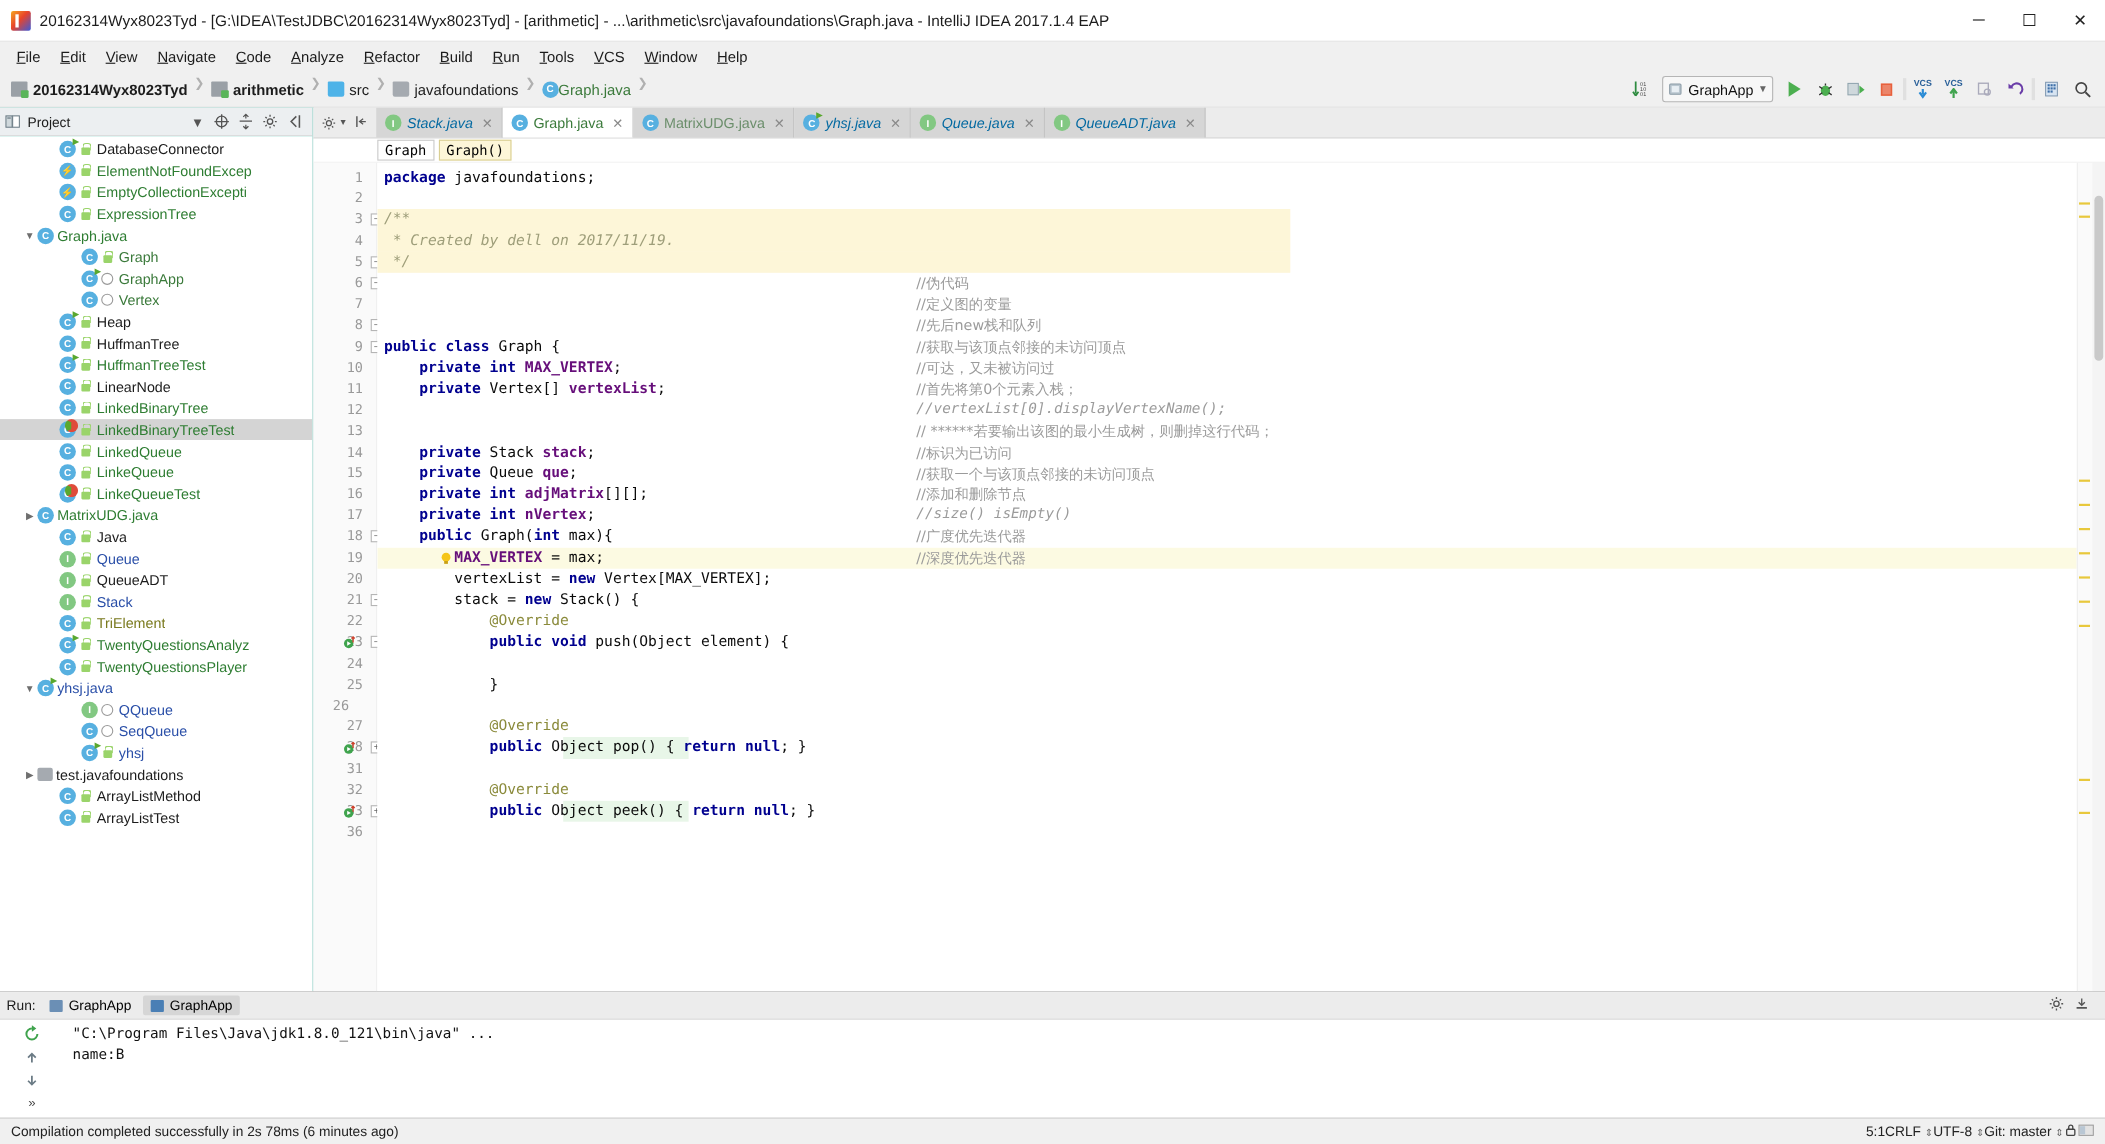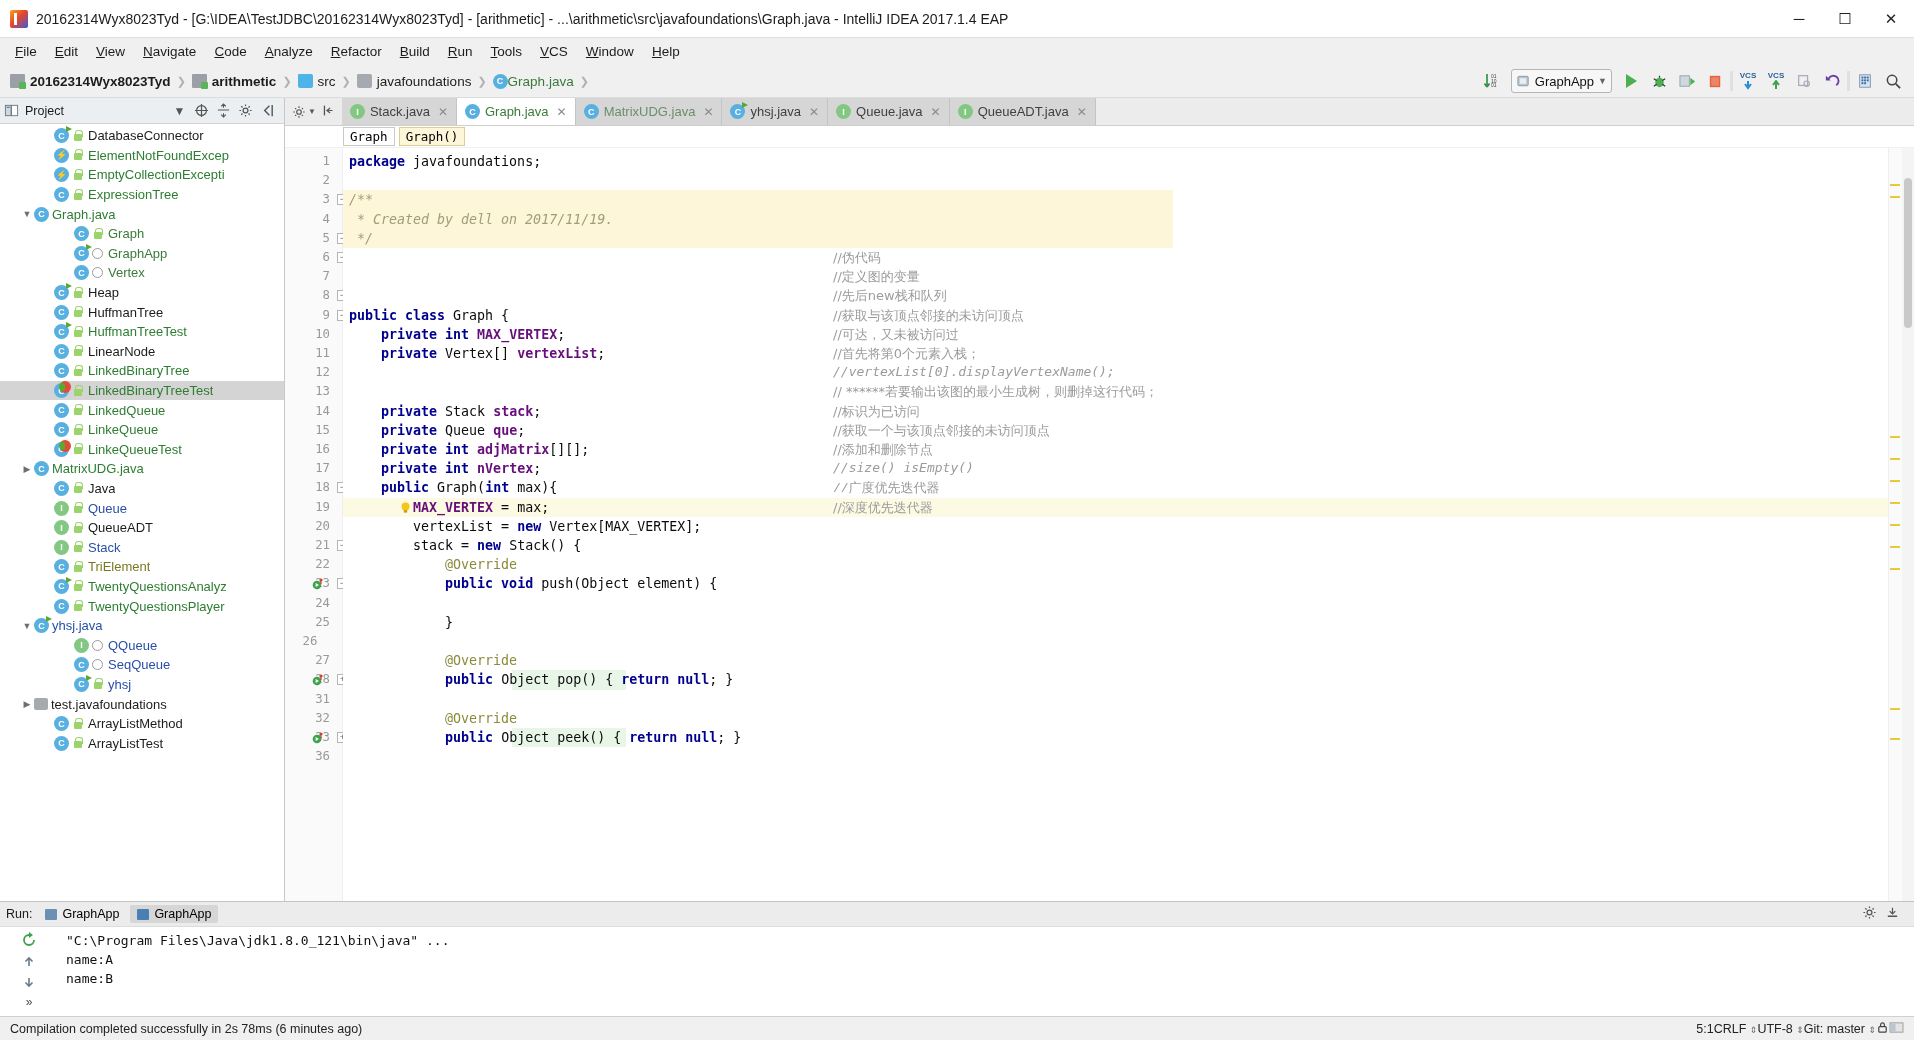--- a/index.html
+++ b/index.html
@@ -114,21 +114,21 @@
   .tabsrow { height: 28px; background: #ececec; display: flex; align-items: stretch; flex: none;
              border-bottom: 1px solid #cfcfcf; }
   .tabs-lead { display: flex; align-items: center; gap: 6px; padding: 0 7px; }
   .etab {
     display: flex; align-items: center; gap: 5px; padding: 0 8px; font-size: 13px;
     background: #d6d6d6; border-right: 1px solid #c4c4c4; color: #2a4fa8; cursor: default;
   }
   .etab.active { background: #ffffff; }
   .etab .tclose { color: #8a8a8a; font-size: 12px; margin-left: 3px; }
   .etab .tname.green { color: #3b7a3b; }
-  .etab .tname.blue { color: #404040; }
+  .etab .tname.blue { color: #0369a1; font-style: italic; }
   .etab .tname.gray { color: #6b8e6b; }
   .breadcrumbs2 {
     height: 22px; display: flex; align-items: center; gap: 4px; padding-left: 58px;
     background: #fff; flex: none; border-bottom: 1px solid #f0f0f0;
   }
   .mb-chip { border: 1px solid #c9c9c9; padding: 1px 6px; font-size: 12.5px;
              font-family: "DejaVu Sans Mono", monospace; background: #fff; }
   .mb-chip.hl { background: #fdf6d8; border-color: #d9cf93; }
 
   .codewrap { flex: 1; display: flex; min-height: 0; position: relative; }
@@ -220,21 +220,21 @@
       <div class="menuitem"><u>R</u>efactor</div>
       <div class="menuitem"><u>B</u>uild</div>
       <div class="menuitem"><u>R</u>un</div>
       <div class="menuitem"><u>T</u>ools</div>
       <div class="menuitem"><u>V</u>CS</div>
       <div class="menuitem"><u>W</u>indow</div>
       <div class="menuitem"><u>H</u>elp</div>
     </div>
 
   <div class="navbar">
-    <div id="crumbs" style="display:flex;align-items:center;">
+    <div id="crumbs" style="display:flex;align-items:flex-start;">
         <div class="crumb">
           <span class="cicon ic-module"></span>
           <span class="ctext" style="color:#1c1c1c;font-weight:bold">20162314Wyx8023Tyd</span>
         </div>
         <span class="crumb-sep" style="color: rgb(176, 176, 176); font-size: 11px; margin: 0px 4px;">❯</span>
         <div class="crumb">
           <span class="cicon ic-module"></span>
           <span class="ctext" style="color:#1c1c1c;font-weight:bold">arithmetic</span>
         </div>
         <span class="crumb-sep" style="color: rgb(176, 176, 176); font-size: 11px; margin: 0px 4px;">❯</span>
@@ -771,21 +771,21 @@
             <div class="ccmt" style="left: 490px; top: 139.4px;">//先后new栈和队列</div>
             <div class="ccmt" style="left: 490px; top: 158.6px;">//获取与该顶点邻接的未访问顶点</div>
             <div class="ccmt" style="left: 490px; top: 177.8px;">//可达，又未被访问过</div>
             <div class="ccmt" style="left: 490px; top: 197px;">//首先将第0个元素入栈；</div>
             <div class="ccmt mono" style="left: 490px; top: 216.2px;">//vertexList[0].displayVertexName();</div>
             <div class="ccmt" style="left: 490px; top: 235.4px;">// ******若要输出该图的最小生成树，则删掉这行代码；</div>
             <div class="ccmt" style="left: 490px; top: 254.6px;">//标识为已访问</div>
             <div class="ccmt" style="left: 490px; top: 273.8px;">//获取一个与该顶点邻接的未访问顶点</div>
             <div class="ccmt" style="left: 490px; top: 293px;">//添加和删除节点</div>
             <div class="ccmt mono" style="left: 490px; top: 312.2px;">//size() isEmpty()</div>
-            <div class="ccmt" style="left: 490px; top: 331.4px; font-family: Liberation Mono, monospace;">//广度优先迭代器</div>
+            <div class="ccmt" style="left: 490px; top: 331.4px;">//广度优先迭代器</div>
             <div class="ccmt" style="left: 490px; top: 350.6px;">//深度优先迭代器</div>
           </div>
         <div class="marker-col" id="markercol">
             <div class="marker" style="top: 36px; background: rgb(232, 200, 60);"></div>
             <div class="marker" style="top: 48px; background: rgb(232, 200, 60);"></div>
             <div class="marker" style="top: 288px; background: rgb(232, 200, 60);"></div>
             <div class="marker" style="top: 310px; background: rgb(232, 200, 60);"></div>
             <div class="marker" style="top: 332px; background: rgb(232, 200, 60);"></div>
             <div class="marker" style="top: 354px; background: rgb(232, 200, 60);"></div>
             <div class="marker" style="top: 376px; background: rgb(232, 200, 60);"></div>
@@ -845,21 +845,20 @@
         <div class="rsbtn">
           <svg width="14" height="14" viewBox="0 0 14 14">
               <path d="M7 3 L7 11 M3.5 7.5 L7 11 L10.5 7.5" stroke="#6b7b85" stroke-width="1.6" fill="none"></path>
             </svg>
         </div>
         <div class="rsbtn">»</div>
         <div class="rsbtn">»</div>
       </div>
       <div class="console" id="console">
           <div class="cline">"C:\Program Files\Java\jdk1.8.0_121\bin\java" ...</div>
-          <div class="cline">name:A</div>
           <div class="cline">name:B</div>
         </div>
     </div>
   </div>
 
   <div class="statusbar">
     <div class="sb-left sb-item">Compilation completed successfully in 2s 78ms (6 minutes ago)</div>
     <div class="sb-right">
       <span class="sb-item">5:1</span>
       <span class="sb-item"><span>CRLF</span> <span style="font-size:9px;color:#666;">⇕</span></span>

